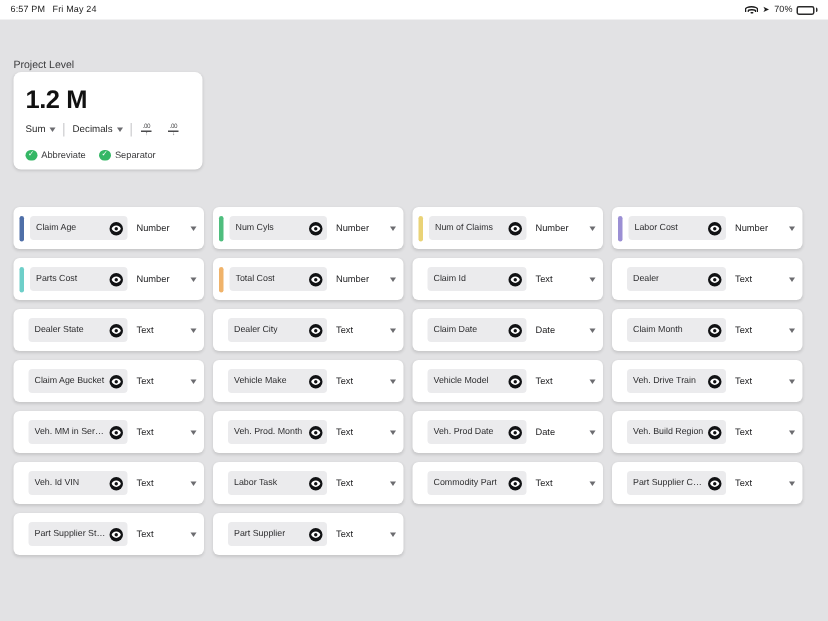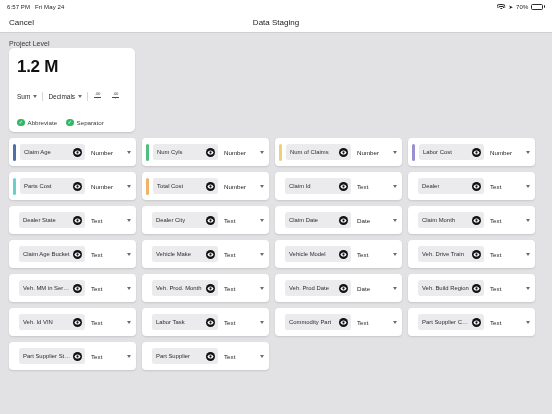--- a/index.html
+++ b/index.html
@@ -47,21 +47,21 @@
 
   
   .content{position:absolute;top:34px;left:0;right:0;bottom:0;background:#e2e2e4;overflow:hidden;}
 
   .section-label{
     font-size:7px;color:#3b3b3d;margin:6px 0 4px 9px;
   }
 
   
   .pl-card{
-    position:absolute;left:9px;top:14px;width:126px;height:84px;
+    position:absolute;left:9px;top:14px;width:126px;height:65px;
     background:#ffffff;border-radius:5px;
     box-shadow:0 1px 2px rgba(0,0,0,.13);
     box-sizing:border-box;padding:7px 8px 6px 8px;
     display:flex;flex-direction:column;justify-content:space-between;
   }
   .pl-value{font-size:17px;font-weight:700;color:#111;letter-spacing:-.3px;line-height:1;margin-top:3px;}
   .pl-controls{display:flex;align-items:center;gap:0;margin-bottom:1px;}
   .pl-sel{display:flex;align-items:center;gap:3px;font-size:6.5px;color:#2b2b2b;cursor:pointer;}
   .caret{width:0;height:0;border-left:2.4px solid transparent;border-right:2.4px solid transparent;border-top:3px solid #6c6c70;}
   .vdiv{width:1px;height:9px;background:#d6d6d8;margin:0 5px;}
@@ -131,24 +131,20 @@
         </span>
       <span class="loc-ico">➤</span>
       <span>70%</span>
       <span class="batt">
         <span class="batt-body"><span class="batt-fill" style="width:70%"></span></span>
         <span class="batt-cap"></span>
       </span>
     </div>
   </div>
 
-  <div class="navbar">
-    <div class="nav-cancel">Cancel</div>
-    <div class="nav-title">Data Staging</div>
-  </div>
 
   <div class="content">
 
     <div class="section-label">Project Level</div>
 
     <div class="pl-card">
       <div class="pl-value">1.2 M</div>
 
       <div class="pl-controls">
         <div class="pl-sel">

